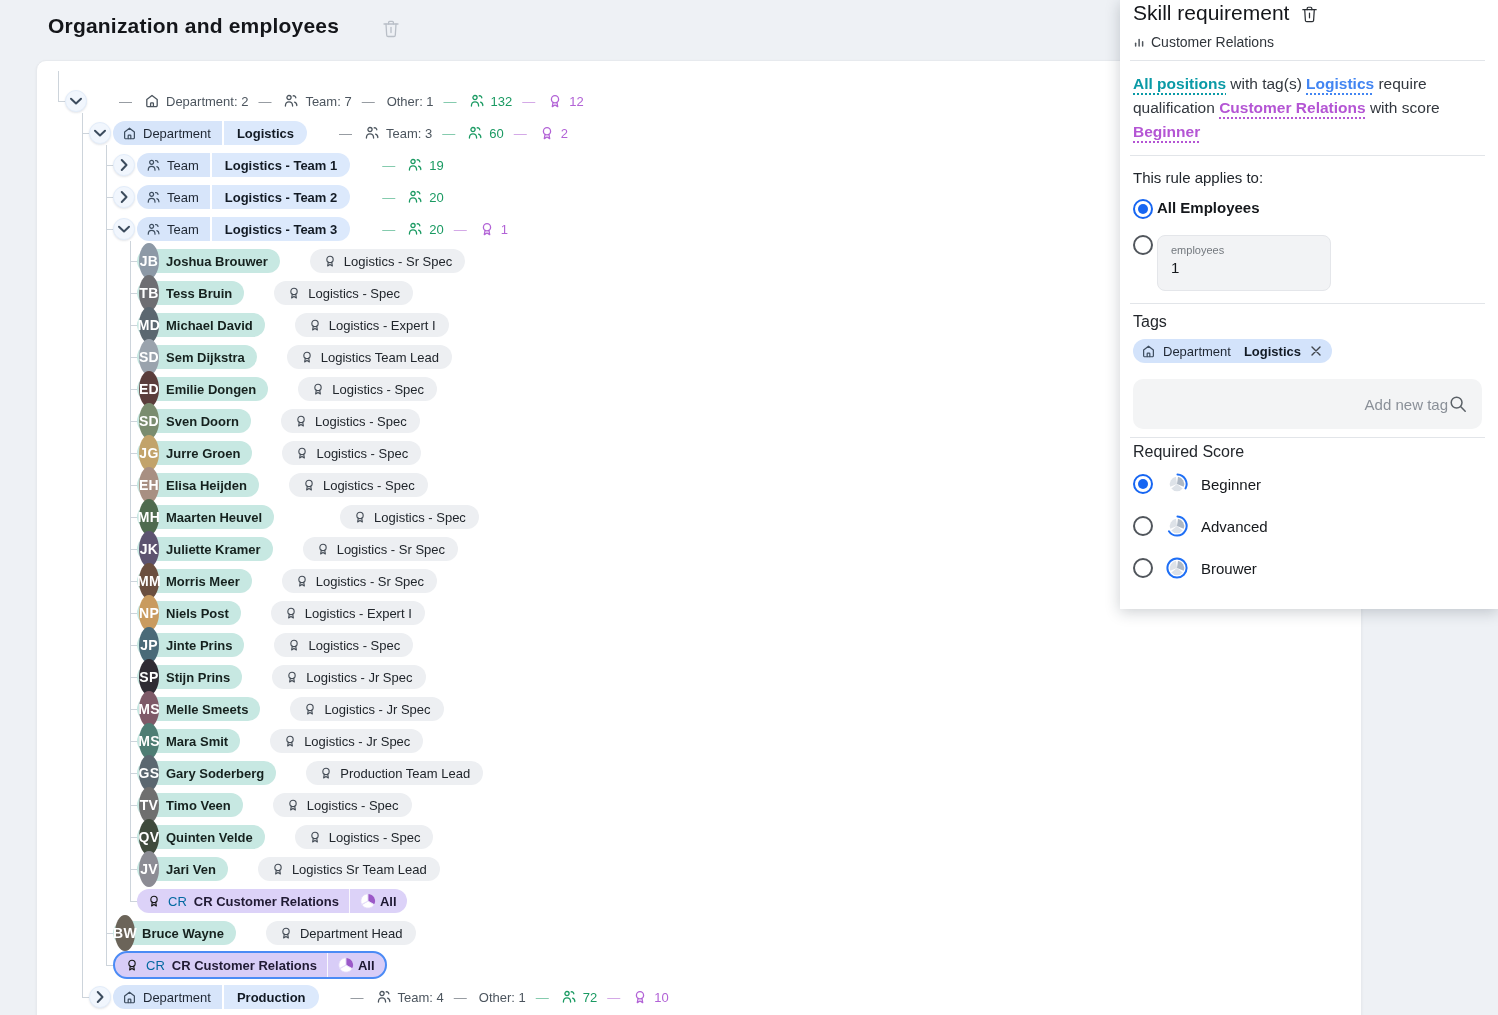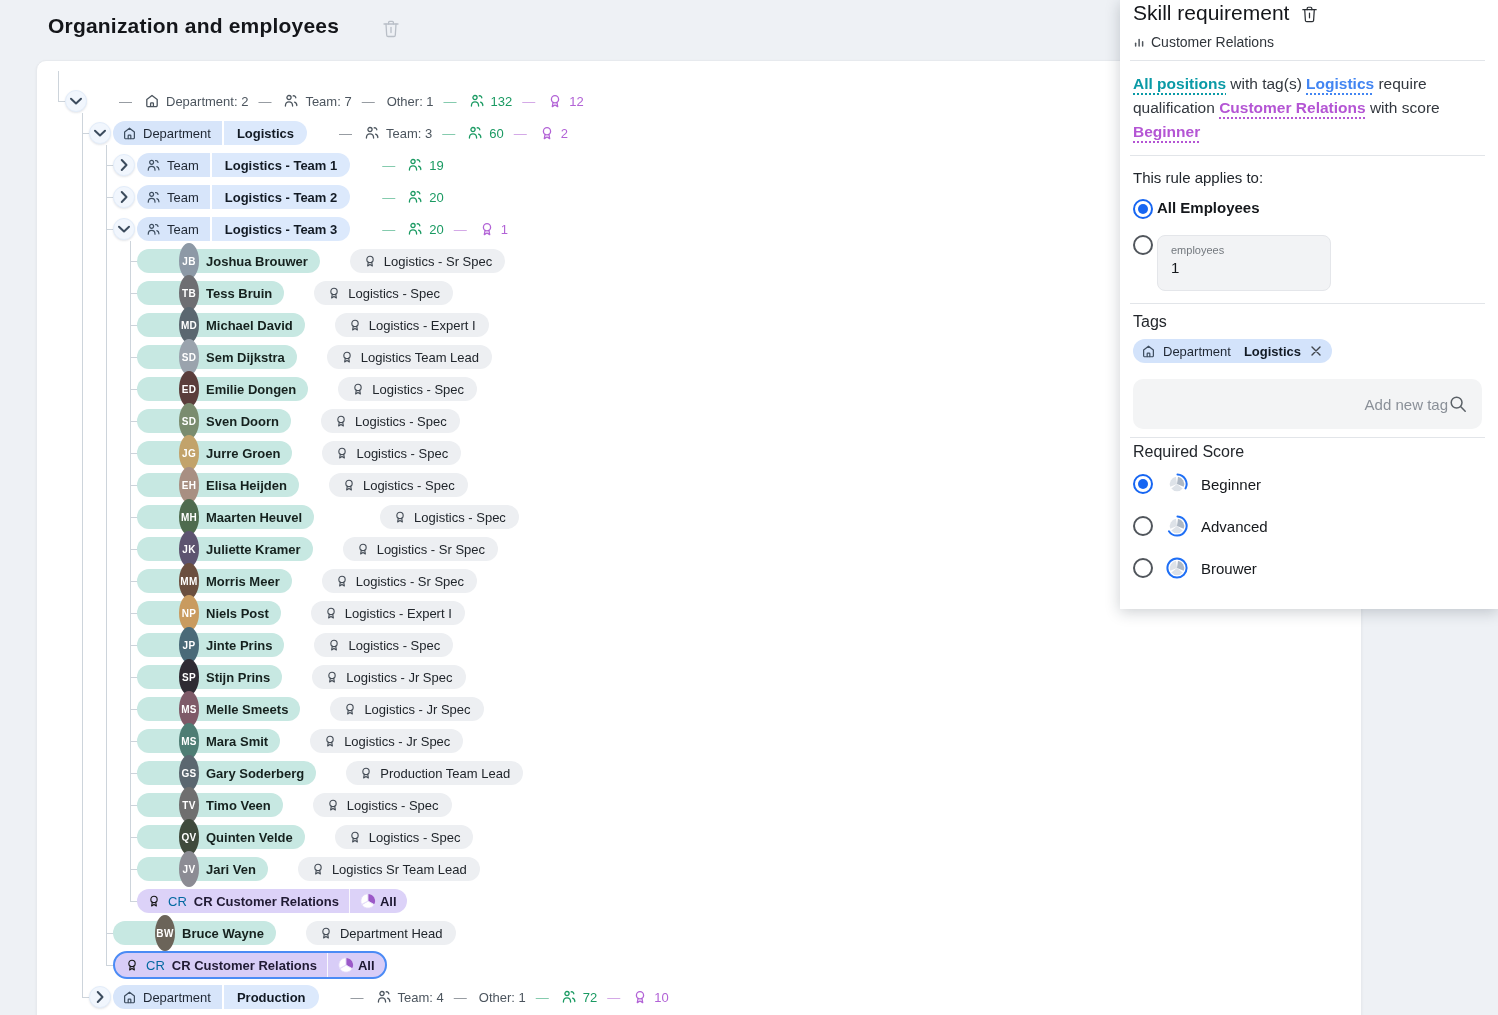--- a/index.html
+++ b/index.html
@@ -26,22 +26,22 @@
     box-shadow:0 1px 2px rgba(30,50,80,.12); z-index:2; }
   .chev svg { width:12px; height:12px; }
 
   .gpill { display:flex; align-items:stretch; height:24px; border-radius:12px; overflow:hidden; margin-left:2px; cursor:pointer; }
   .gseg { display:flex; align-items:center; gap:6px; padding:0 11px 0 9px; background:#d7e5fa; font-size:13px; color:#1f2733; }
   .gseg svg { width:15px; height:15px; color:#3e4e60; }
   .gseg.name { background:#dce9fc; font-weight:700; border-left:2px solid #fff; padding:0 13px; color:#121a24; }
 
   .epill { display:flex; align-items:center; height:24px; border-radius:12px; background:#c7e8e2;
     padding:0 12px 0 2px; gap:7px; cursor:pointer; }
-  .avatar { width:20px; height:36px; border-radius:50%; color:#fff; font-size:10px; font-weight:700;
-    display:flex; align-items:center; justify-content:center; letter-spacing:.3px;margin-left:40px; }
+  .avatar { width:20px; height:36px; border-radius:50%; color:#fff; font-size:14px; font-weight:700;
+    display:flex; align-items:center; justify-content:center; letter-spacing:.3px; }
   .ename { font-size:13px; font-weight:700; color:#15211e; }
 
   .bpill { display:flex; align-items:center; height:24px; border-radius:12px; background:#edeff2;
     padding:0 13px; gap:7px; margin-left:30px; font-size:13px; color:#21262c; cursor:pointer; }
   .bpill svg { width:14px; height:14px; color:#454d57; }
 
   .spill { display:flex; align-items:center; height:24px; border-radius:12px; background:#dcd2f8;
     padding:0 10px; gap:7px; cursor:pointer; }
   .scode { font-size:13px; color:#0369a1; }
   .sname { font-size:13px; font-weight:700; color:#201a33; }

